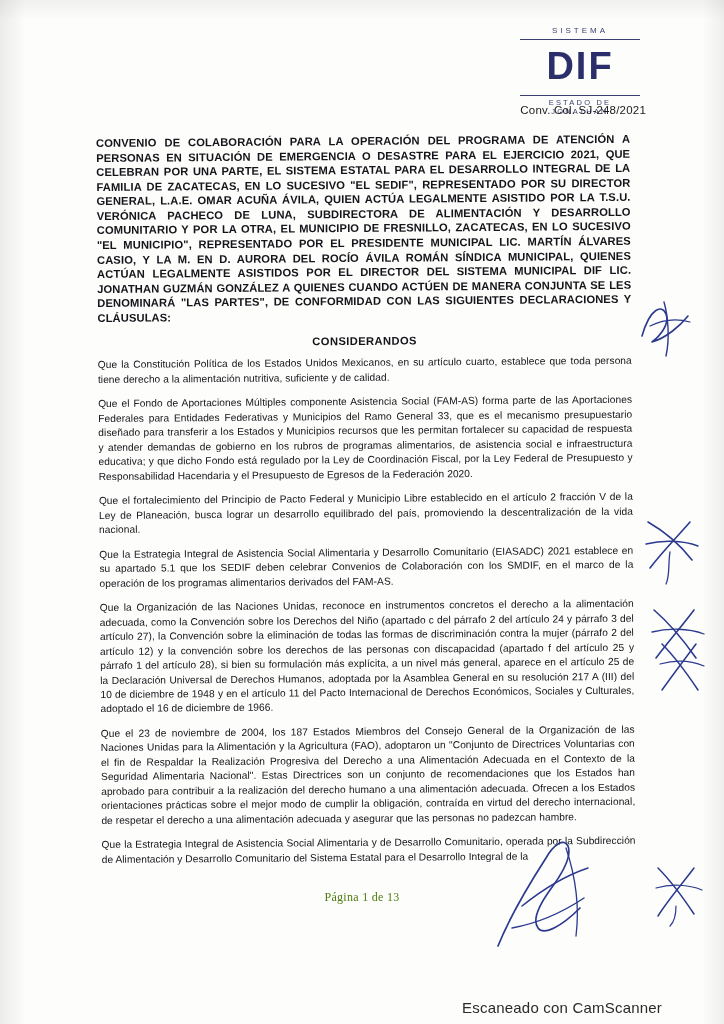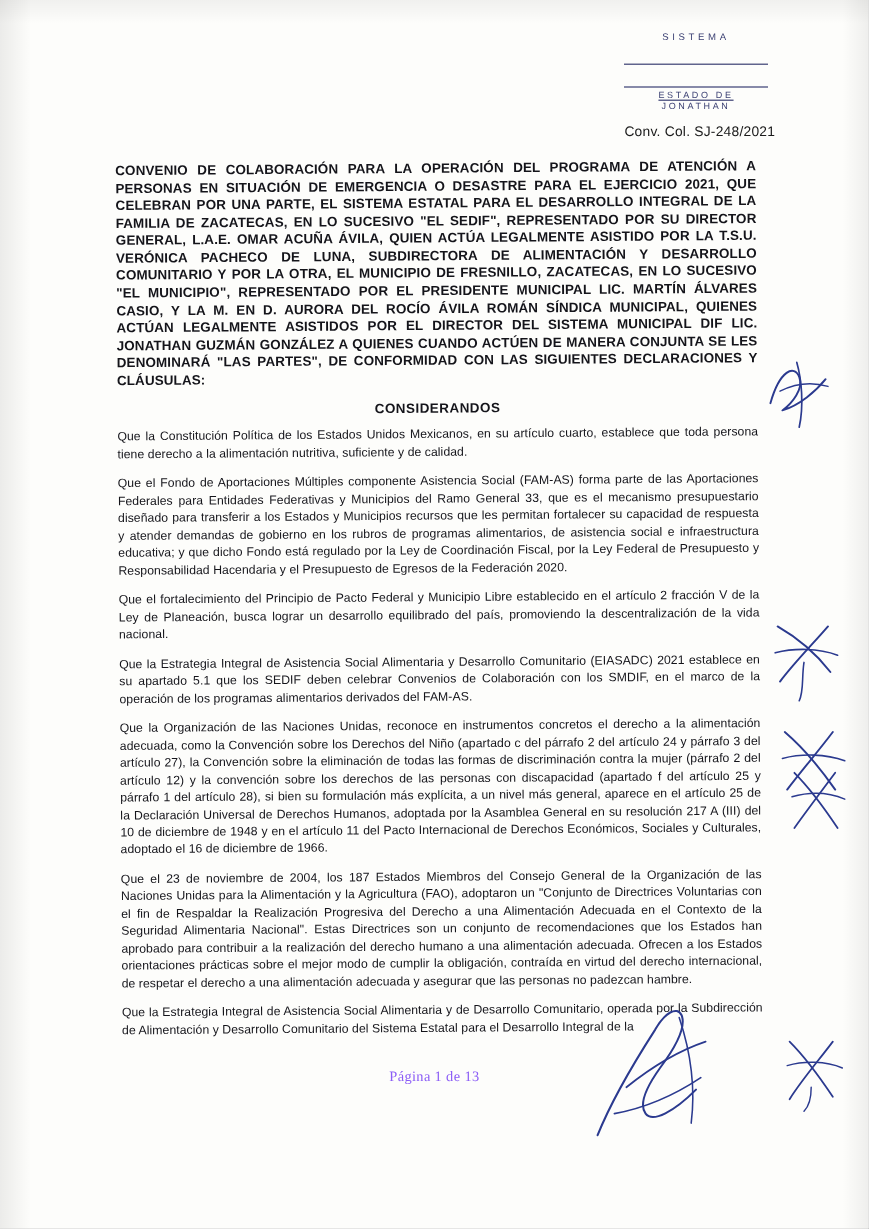--- a/index.html
+++ b/index.html
@@ -42,38 +42,37 @@
     width: 120px;
     text-align: center;
     color: #2a2f6b;
     font-family: "Liberation Sans", sans-serif;
   }
   .logo-top {
     font-size: 8px;
     letter-spacing: 3px;
     color: #3a3f72;
     border-bottom: 1.5px solid #3a3f72;
-    padding-bottom: 18px;
-    margin-bottom: 18px;
+    padding-bottom: 4px;
+    margin-bottom: 8px;
   }
   .logo-main {
     font-size: 38px;
     font-weight: bold;
     letter-spacing: 2px;
     line-height: 0.95;
     color: #2a2f6b;
   }
   .logo-sub {
     font-size: 7.5px;
     letter-spacing: 2.2px;
     border-top: 1.5px solid #3a3f72;
     padding-top: 2px;
-    margin-top: 1px;
+    margin-top: 11px;
     color: #3a3f72;
-    text-decoration: underline;
   }
   .logo-sub2 {
     font-size: 7.5px;
     letter-spacing: 2.2px;
     color: #3a3f72;
   }
 
   
   .conv-no {
     position: absolute;
@@ -122,21 +121,21 @@
     letter-spacing: 0.05px;
   }
   .page-no {
     position: absolute;
     top: 890px;
     left: 0;
     width: 724px;
     text-align: center;
     font-family: "Liberation Serif", serif;
     font-size: 12px;
-    color: #8b5cf6;
+    color: #4d7c0f;
   }
   .page-no span { letter-spacing: 0.3px; }
 
   
   .scanner {
     position: absolute;
     bottom: 8px;
     right: 62px;
     font-family: "Liberation Sans", sans-serif;
     font-size: 15px;
@@ -153,20 +152,21 @@
   .ink { fill: none; stroke: #2b3a8f; stroke-linecap: round; stroke-linejoin: round; }
 </style>
 </head>
 <body>
 
 <div class="page">
   <div class="scan"></div>
 
   <div class="logo">
     <div class="logo-top">SISTEMA</div>
+    <div class="logo-main">DIF</div>
     <div class="logo-sub">ESTADO DE</div>
     <div class="logo-sub2">JONATHAN</div>
   </div>
 
   <div class="conv-no">Conv. Col. SJ-248/2021</div>
 
   <div class="content">
     <div class="preamble">CONVENIO  DE  COLABORACIÓN  PARA  LA  OPERACIÓN  DEL   PROGRAMA  DE  ATENCIÓN  A PERSONAS  EN  SITUACIÓN  DE  EMERGENCIA  O  DESASTRE  PARA  EL  EJERCICIO  2021,   QUE CELEBRAN  POR  UNA  PARTE,  EL  SISTEMA  ESTATAL  PARA  EL  DESARROLLO  INTEGRAL  DE  LA FAMILIA  DE  ZACATECAS,  EN  LO  SUCESIVO  "EL  SEDIF",  REPRESENTADO  POR  SU  DIRECTOR GENERAL, L.A.E. OMAR ACUÑA ÁVILA, QUIEN ACTÚA LEGALMENTE ASISTIDO POR LA T.S.U. VERÓNICA  PACHECO  DE  LUNA,  SUBDIRECTORA  DE  ALIMENTACIÓN  Y  DESARROLLO COMUNITARIO Y POR LA OTRA, EL MUNICIPIO DE FRESNILLO, ZACATECAS, EN LO SUCESIVO "EL MUNICIPIO", REPRESENTADO POR EL PRESIDENTE  MUNICIPAL LIC. MARTÍN ÁLVARES CASIO, Y LA  M.  EN  D.  AURORA  DEL  ROCÍO  ÁVILA  ROMÁN   SÍNDICA  MUNICIPAL,  QUIENES  ACTÚAN LEGALMENTE  ASISTIDOS  POR  EL  DIRECTOR  DEL  SISTEMA  MUNICIPAL  DIF  LIC.  JONATHAN GUZMÁN GONZÁLEZ  A QUIENES CUANDO ACTÚEN DE MANERA CONJUNTA SE LES DENOMINARÁ "LAS PARTES", DE CONFORMIDAD CON LAS SIGUIENTES DECLARACIONES Y CLÁUSULAS:</div>
 
     <div class="considerandos">CONSIDERANDOS</div>
@@ -228,13 +228,14 @@
       <path class="ink" stroke-width="1.5" d="M44,10 C32,26 18,42 8,58"></path>
       <path class="ink" stroke-width="1.2" d="M6,30 C20,26 38,26 52,32"></path>
       <path class="ink" stroke-width="1.2" d="M26,48 C26,56 24,64 20,68"></path>
     </svg>
   </div>
 
   <div class="page-no">
     <span>Página 1 de 13</span>
   </div>
 
+  <div class="scanner">Escaneado con CamScanner</div>
 </div>
 
 </body></html>

